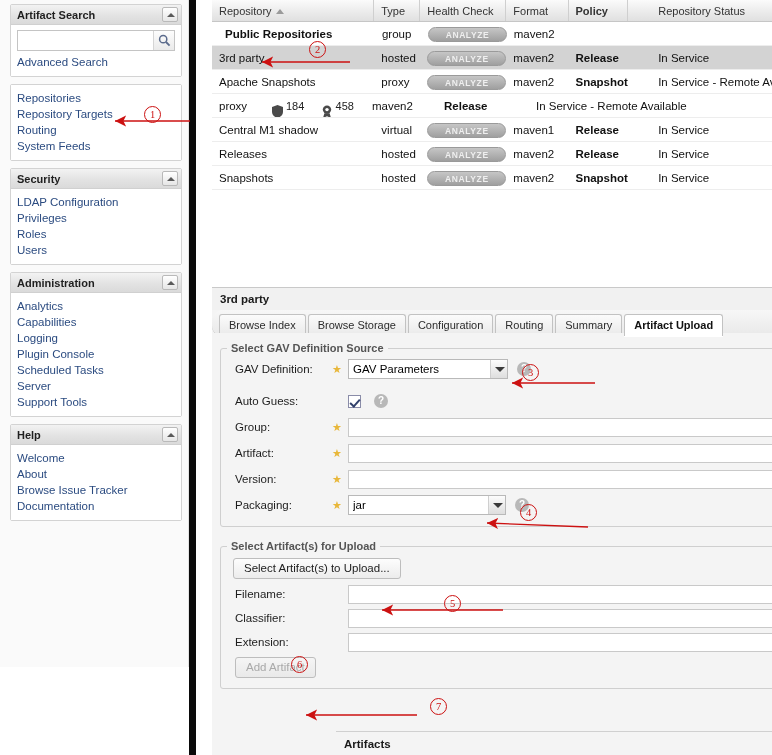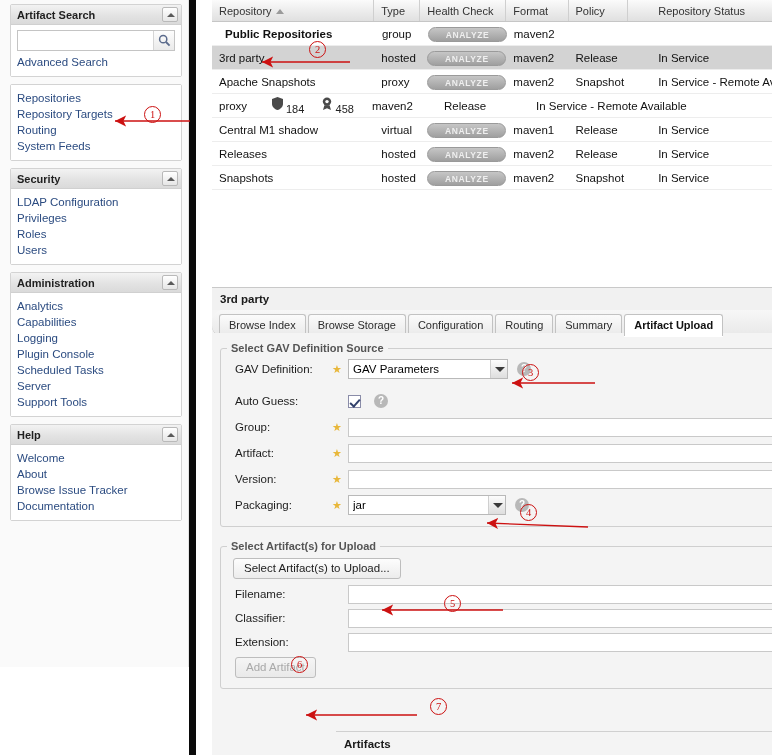--- a/index.html
+++ b/index.html
@@ -142,38 +142,38 @@
     line-height: 24px;
     padding-left: 7px;
     overflow: hidden;
     white-space: nowrap;
   }
   .gc.bold { font-weight: bold; padding-left: 13px; }
   .w-repo  { width: 190px; }
   .w-type  { width: 53px; }
   .w-hc    { width: 100px; }
   .w-fmt   { width: 72px; }
-  .w-pol   { width: 69px; }
+  .w-pol   { width: 69px; font-weight: bold; }
   .w-stat  { width: 160px; margin-left: 23px; }
 
   .analyze-pill {
     display: inline-block;
     margin-top: 4px;
     width: 79px; height: 15px;
     line-height: 15px;
     text-align: center;
     border-radius: 8px;
     background: linear-gradient(to bottom,#c6c6c6,#9f9f9f);
     color: #efefef;
     font-size: 8.5px;
     font-weight: bold;
     letter-spacing: .6px;
     border: 1px solid #9a9a9a;
   }
-  .hcmetric { display:inline-flex; align-items:flex-start; gap:3px; font-size:11px; color:#222; }
+  .hcmetric { display:inline-flex; align-items:flex-end; gap:3px; font-size:11px; color:#222; }
   .hcmetric + .hcmetric { margin-left: 13px; }
 
   
   #detail {
     position: absolute; left: 0; top: 287px;
     width: 576px; height: 468px;
     background: #f4f4f4;
     border-top: 1px solid #c9c9c9;
   }
   #detail-title {

